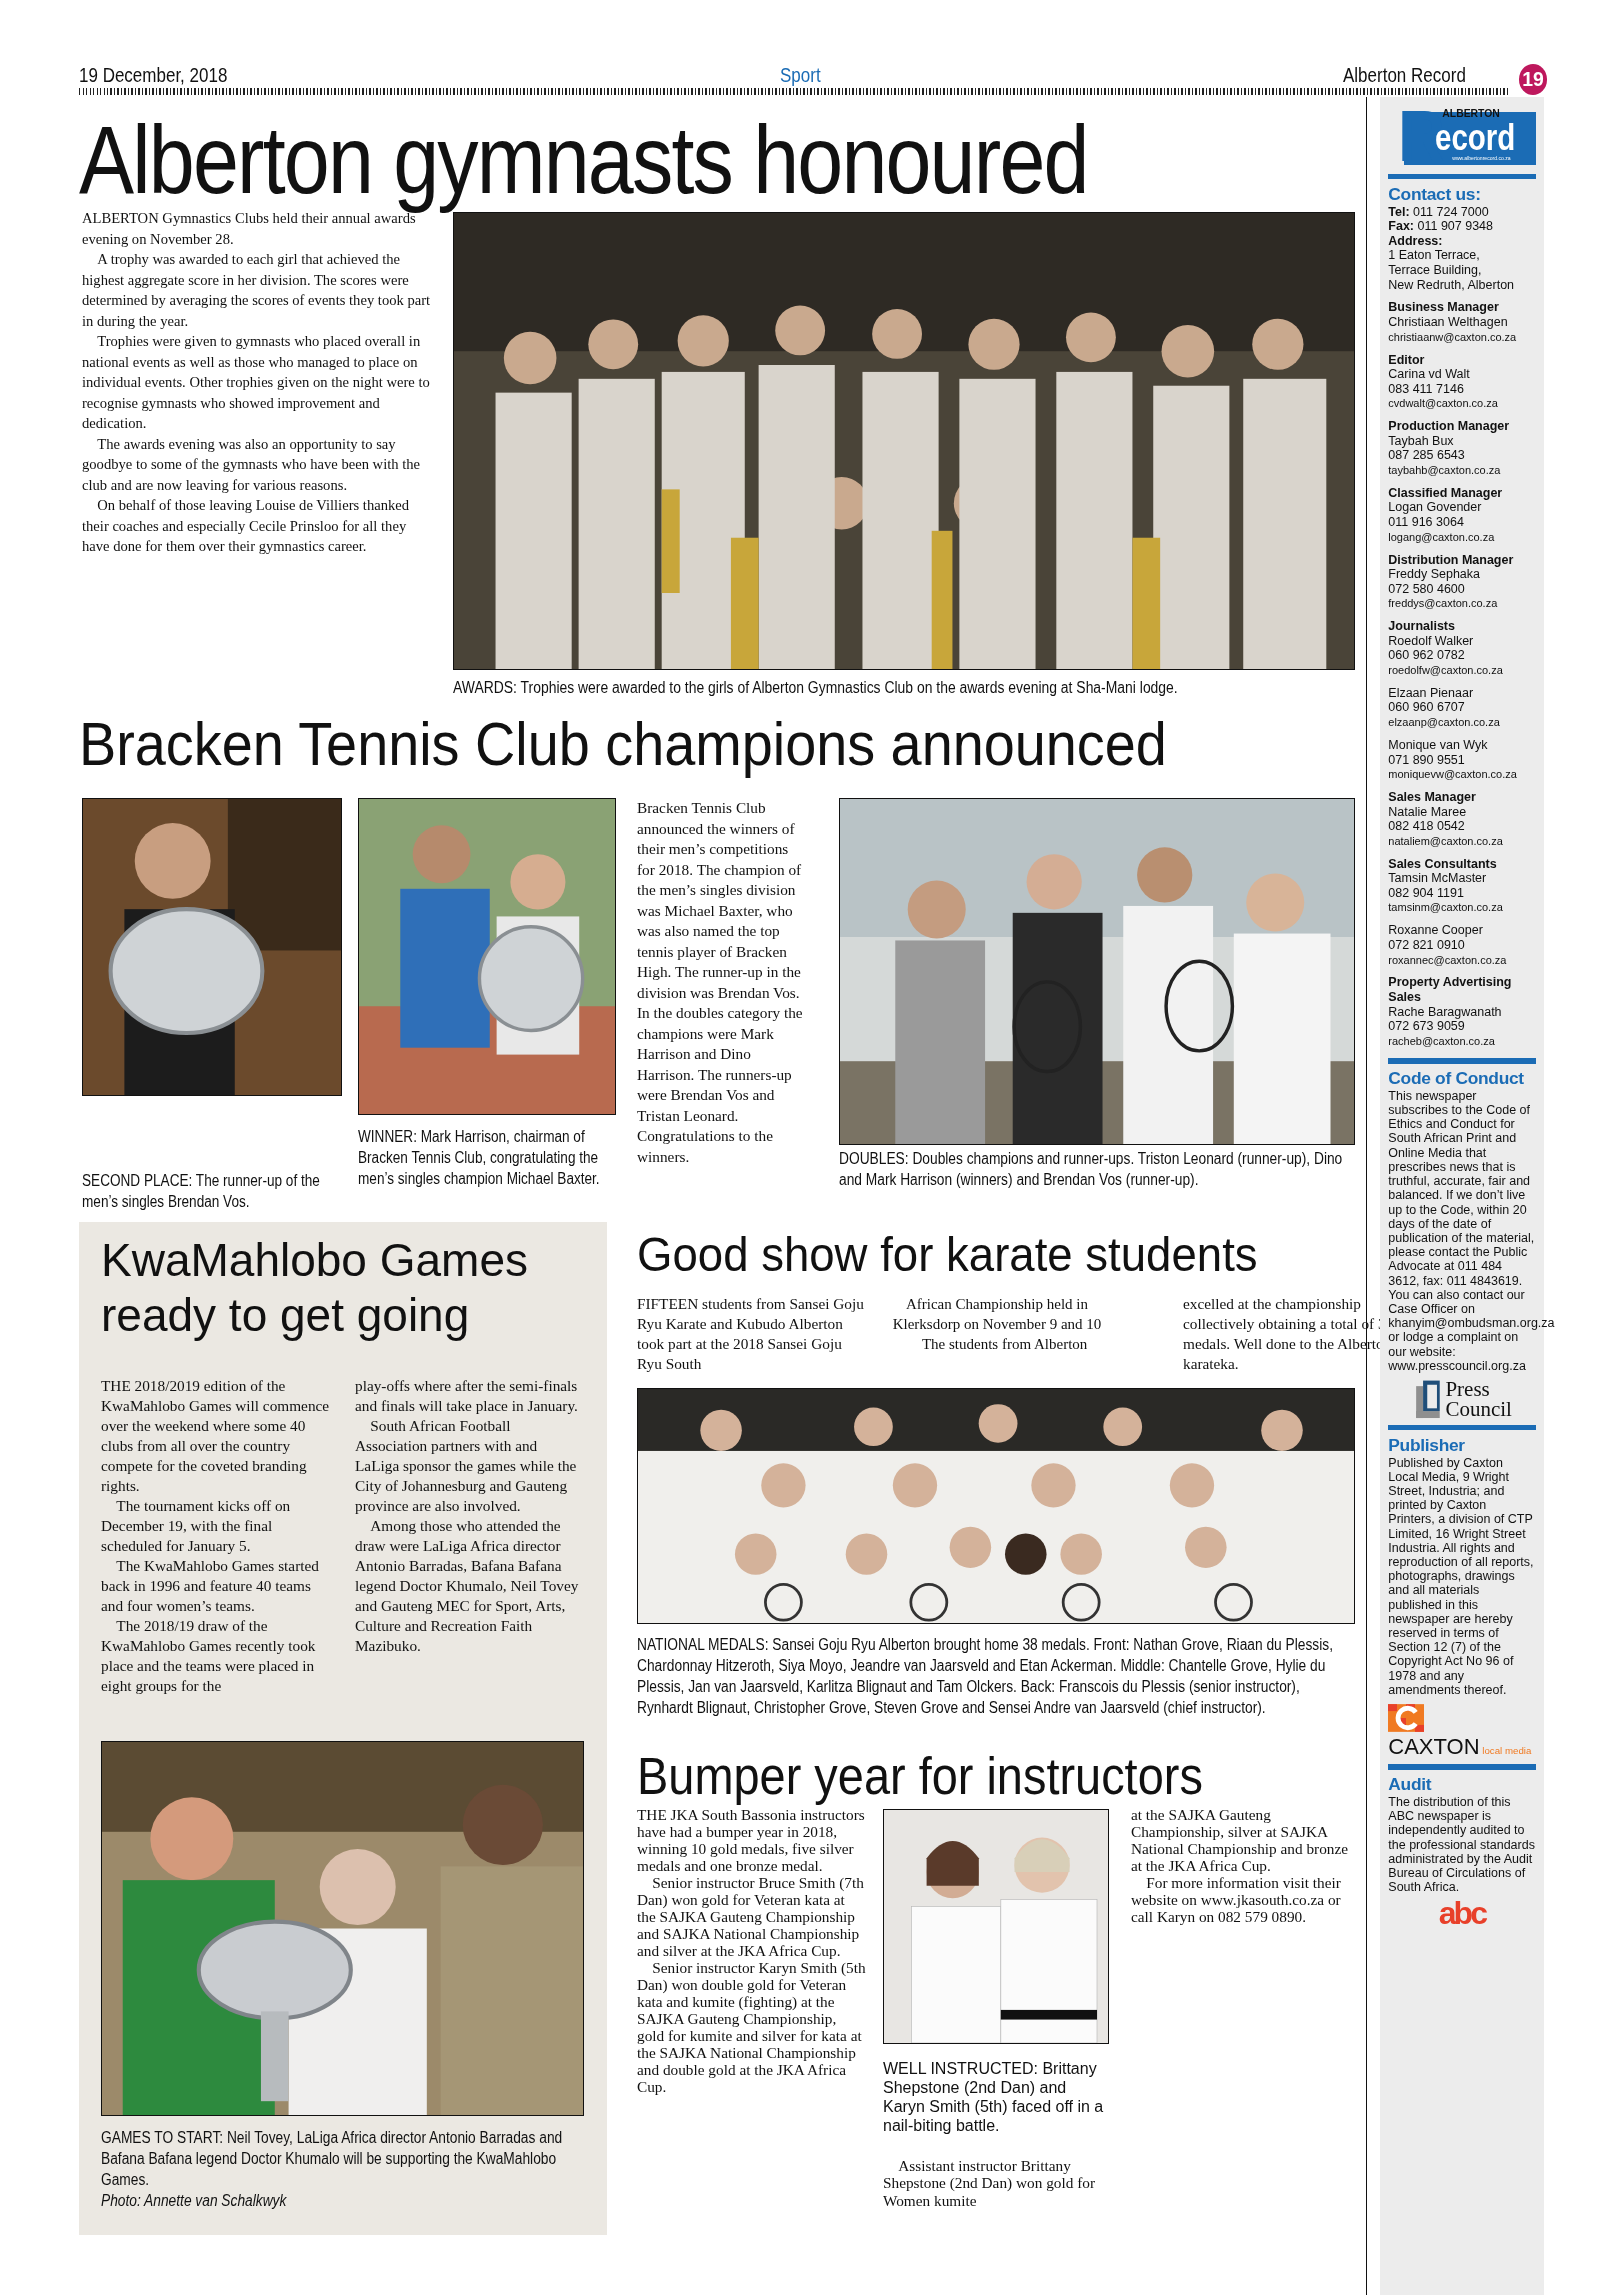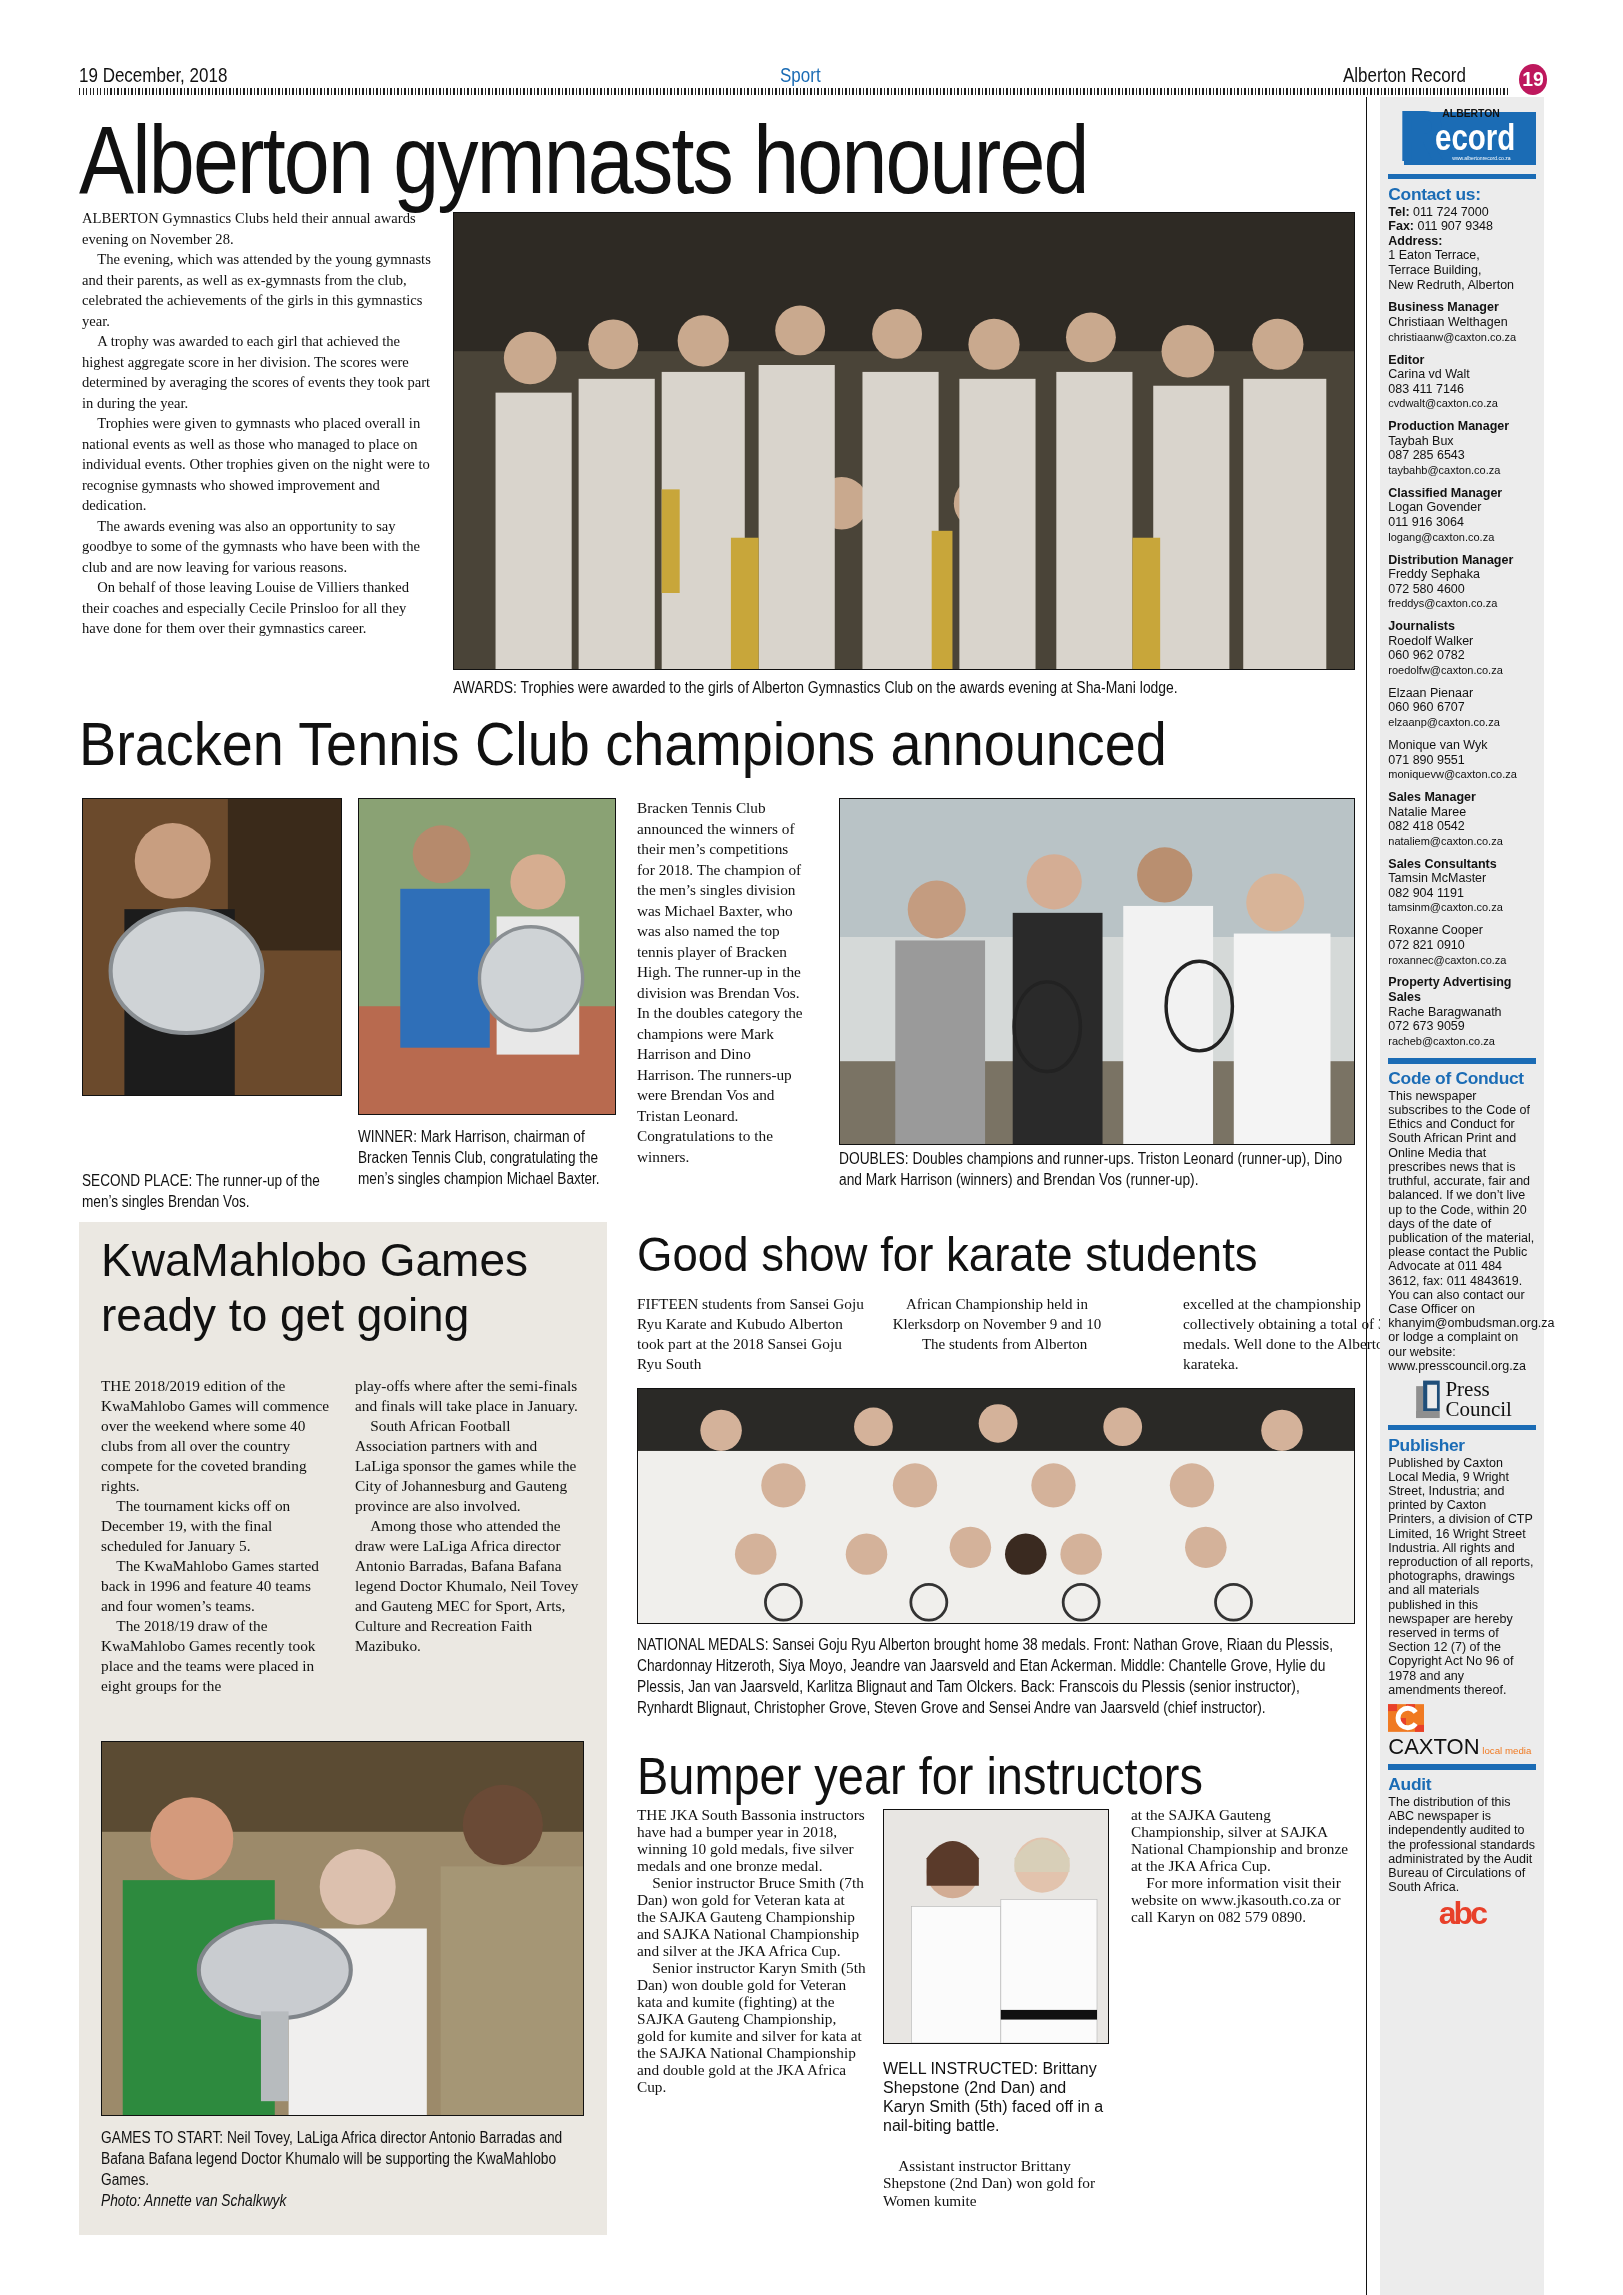--- a/index.html
+++ b/index.html
@@ -48,21 +48,20 @@
 <div class="abs folio" style="left:79px;">19 December, 2018</div>
 <div class="abs folio" style="left:780px; color:#1b6cb5;">Sport</div>
 <div class="abs folio" style="left:1343px;">Alberton Record</div>
 <div class="abs page-num">19</div>
 <div class="abs folio-rule"></div>
 
 <div class="abs hl" style="left:79px; top:111px; font-size:96px; line-height:97px; transform:scaleX(0.86); letter-spacing:-2.1px;">Alberton gymnasts honoured</div>
 
 <div class="abs body-text" style="left:82px; top:208px; width:354px;">
   <p class="first">ALBERTON Gymnastics Clubs held their annual awards evening on November 28.</p>
-  <p>The evening, which was attended by the young gymnasts and their parents, as well as ex-gymnasts from the club, celebrated the achievements of the girls in this gymnastics year.</p>
   <p>A trophy was awarded to each girl that achieved the highest aggregate score in her division. The scores were determined by averaging the scores of events they took part in during the year.</p>
   <p>Trophies were given to gymnasts who placed overall in national events as well as those who managed to place on individual events. Other trophies given on the night were to recognise gymnasts who showed improvement and dedication.</p>
   <p>The awards evening was also an opportunity to say goodbye to some of the gymnasts who have been with the club and are now leaving for various reasons.</p>
   <p>On behalf of those leaving Louise de Villiers thanked their coaches and especially Cecile Prinsloo for all they have done for them over their gymnastics career.</p>
 </div>
 
 <div class="abs photo" style="left:453px; top:212px; width:902px; height:458px;">
   <svg class="photo-inner" viewBox="0 0 1300 660" preserveAspectRatio="none">
     <rect width="1300" height="660" fill="#4a4438"></rect>
     <rect width="1300" height="200" fill="#2e2a24"></rect>

